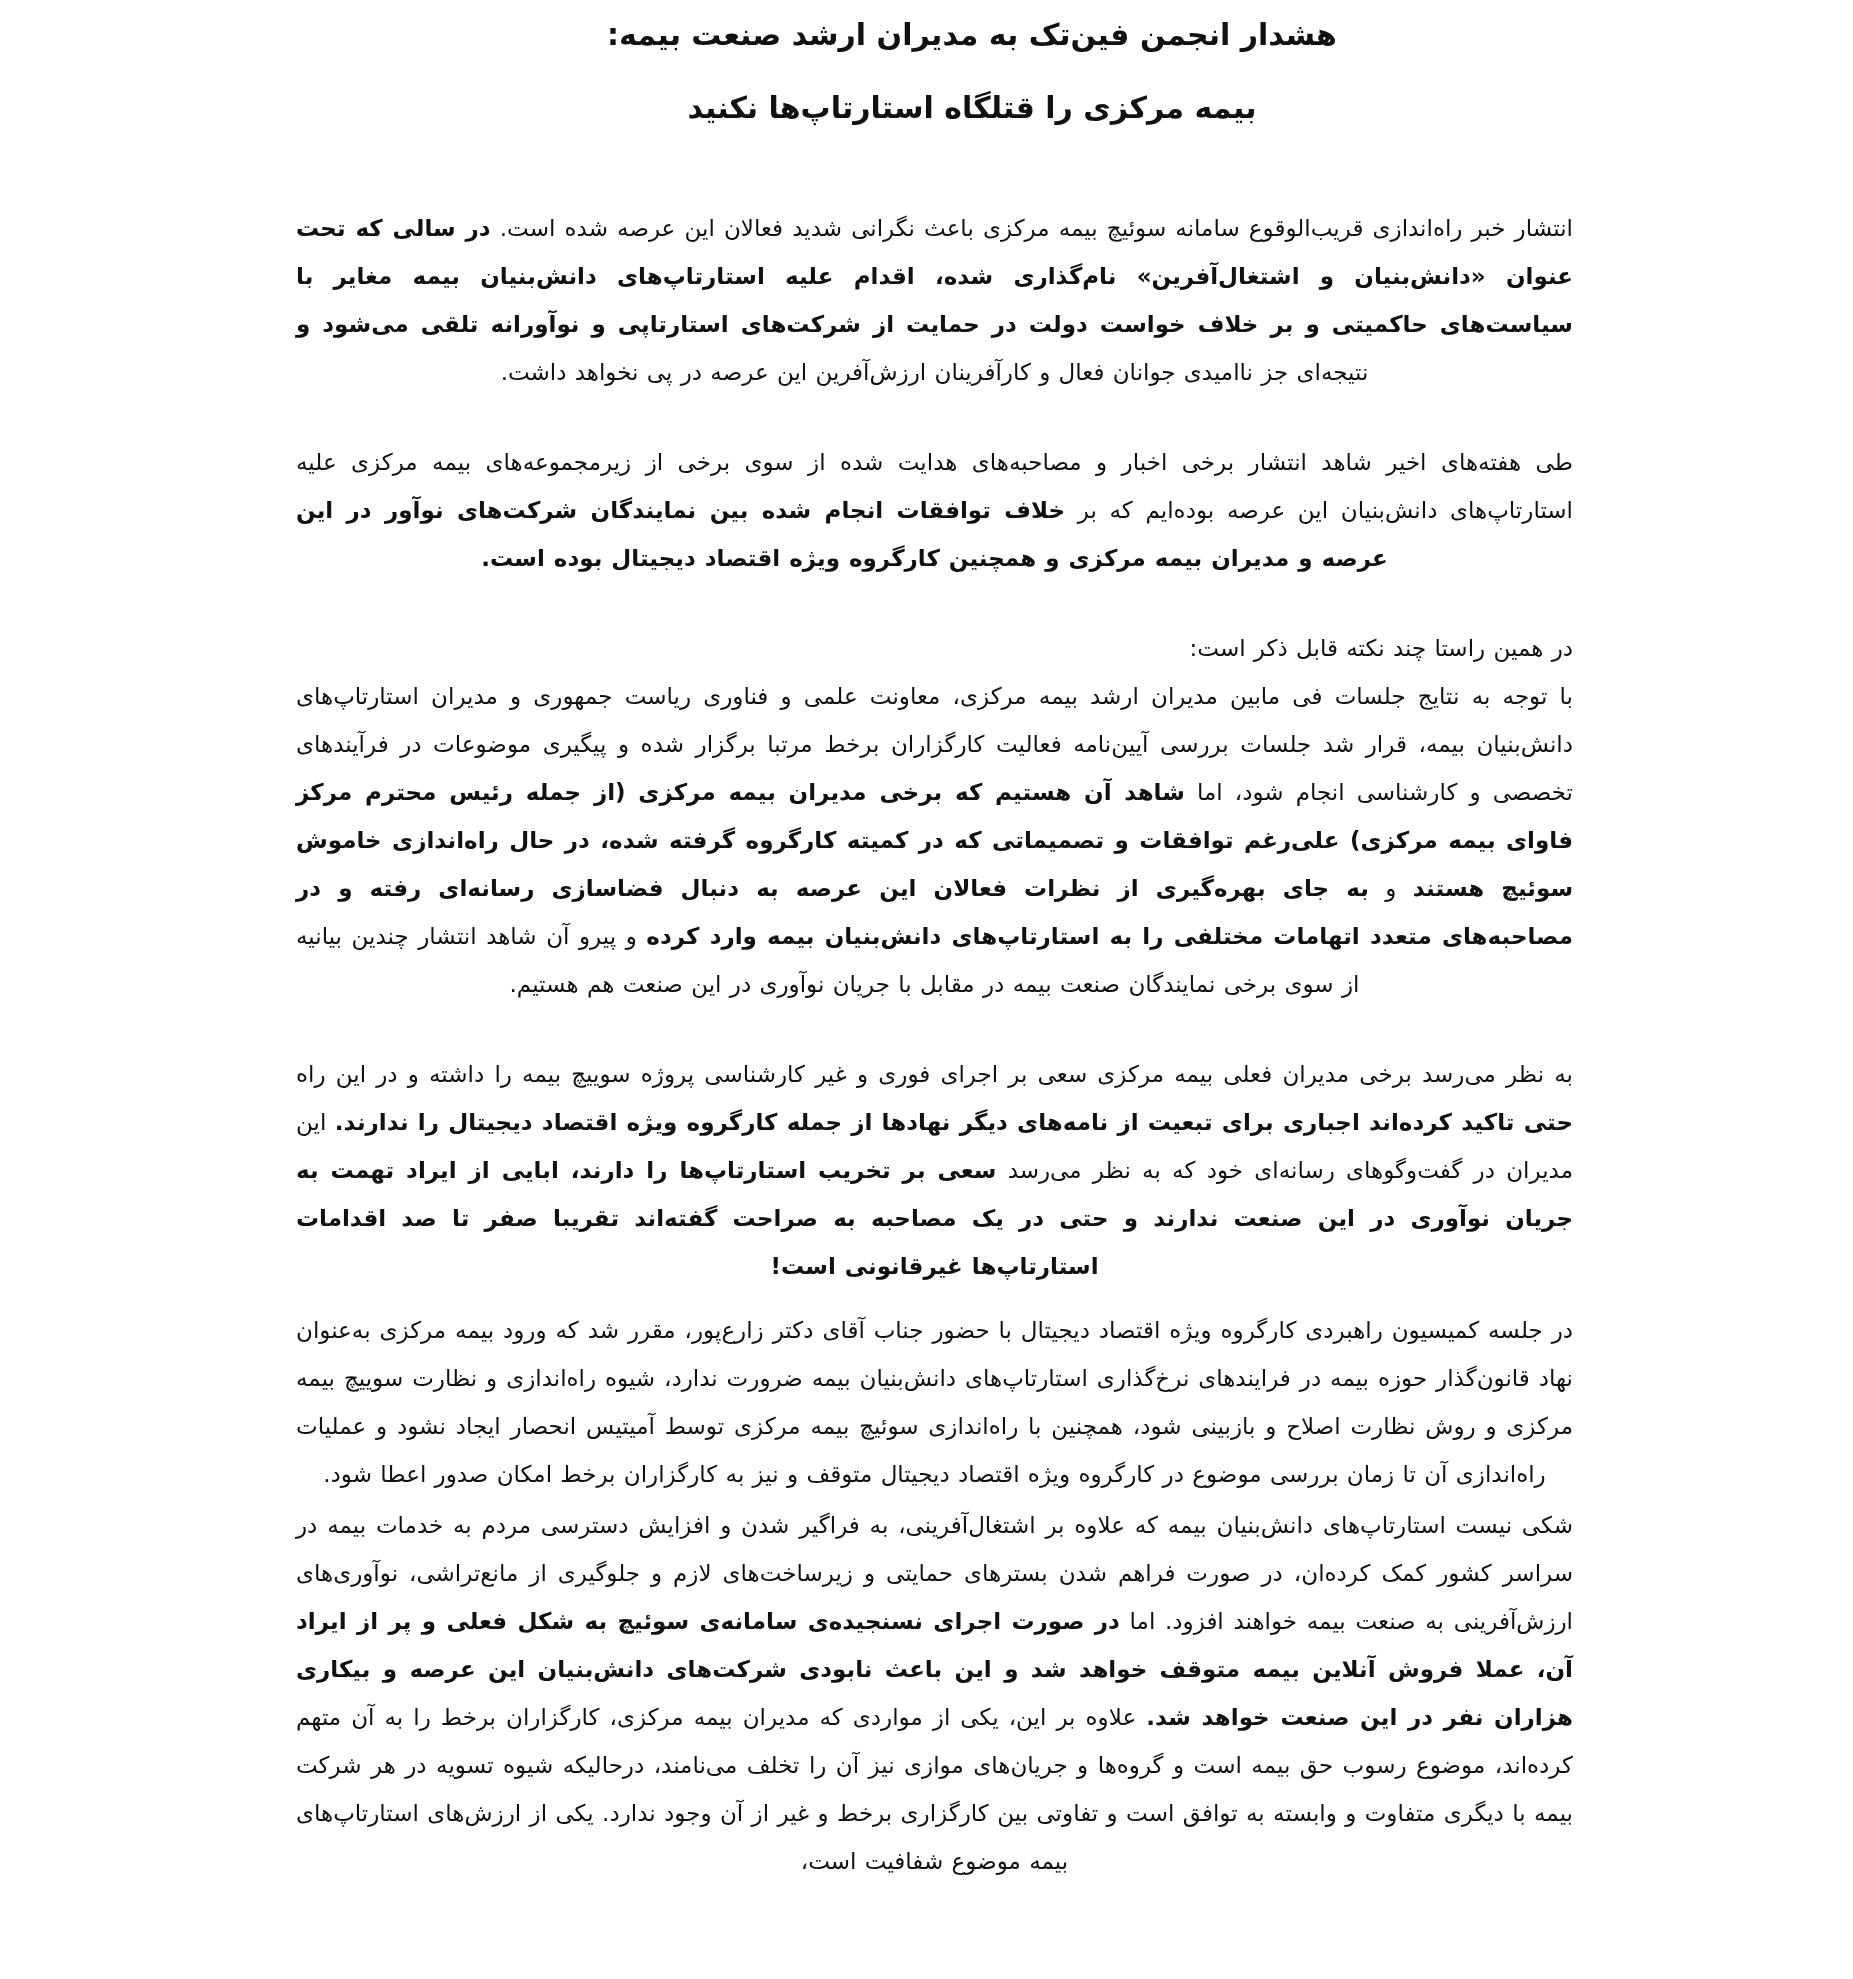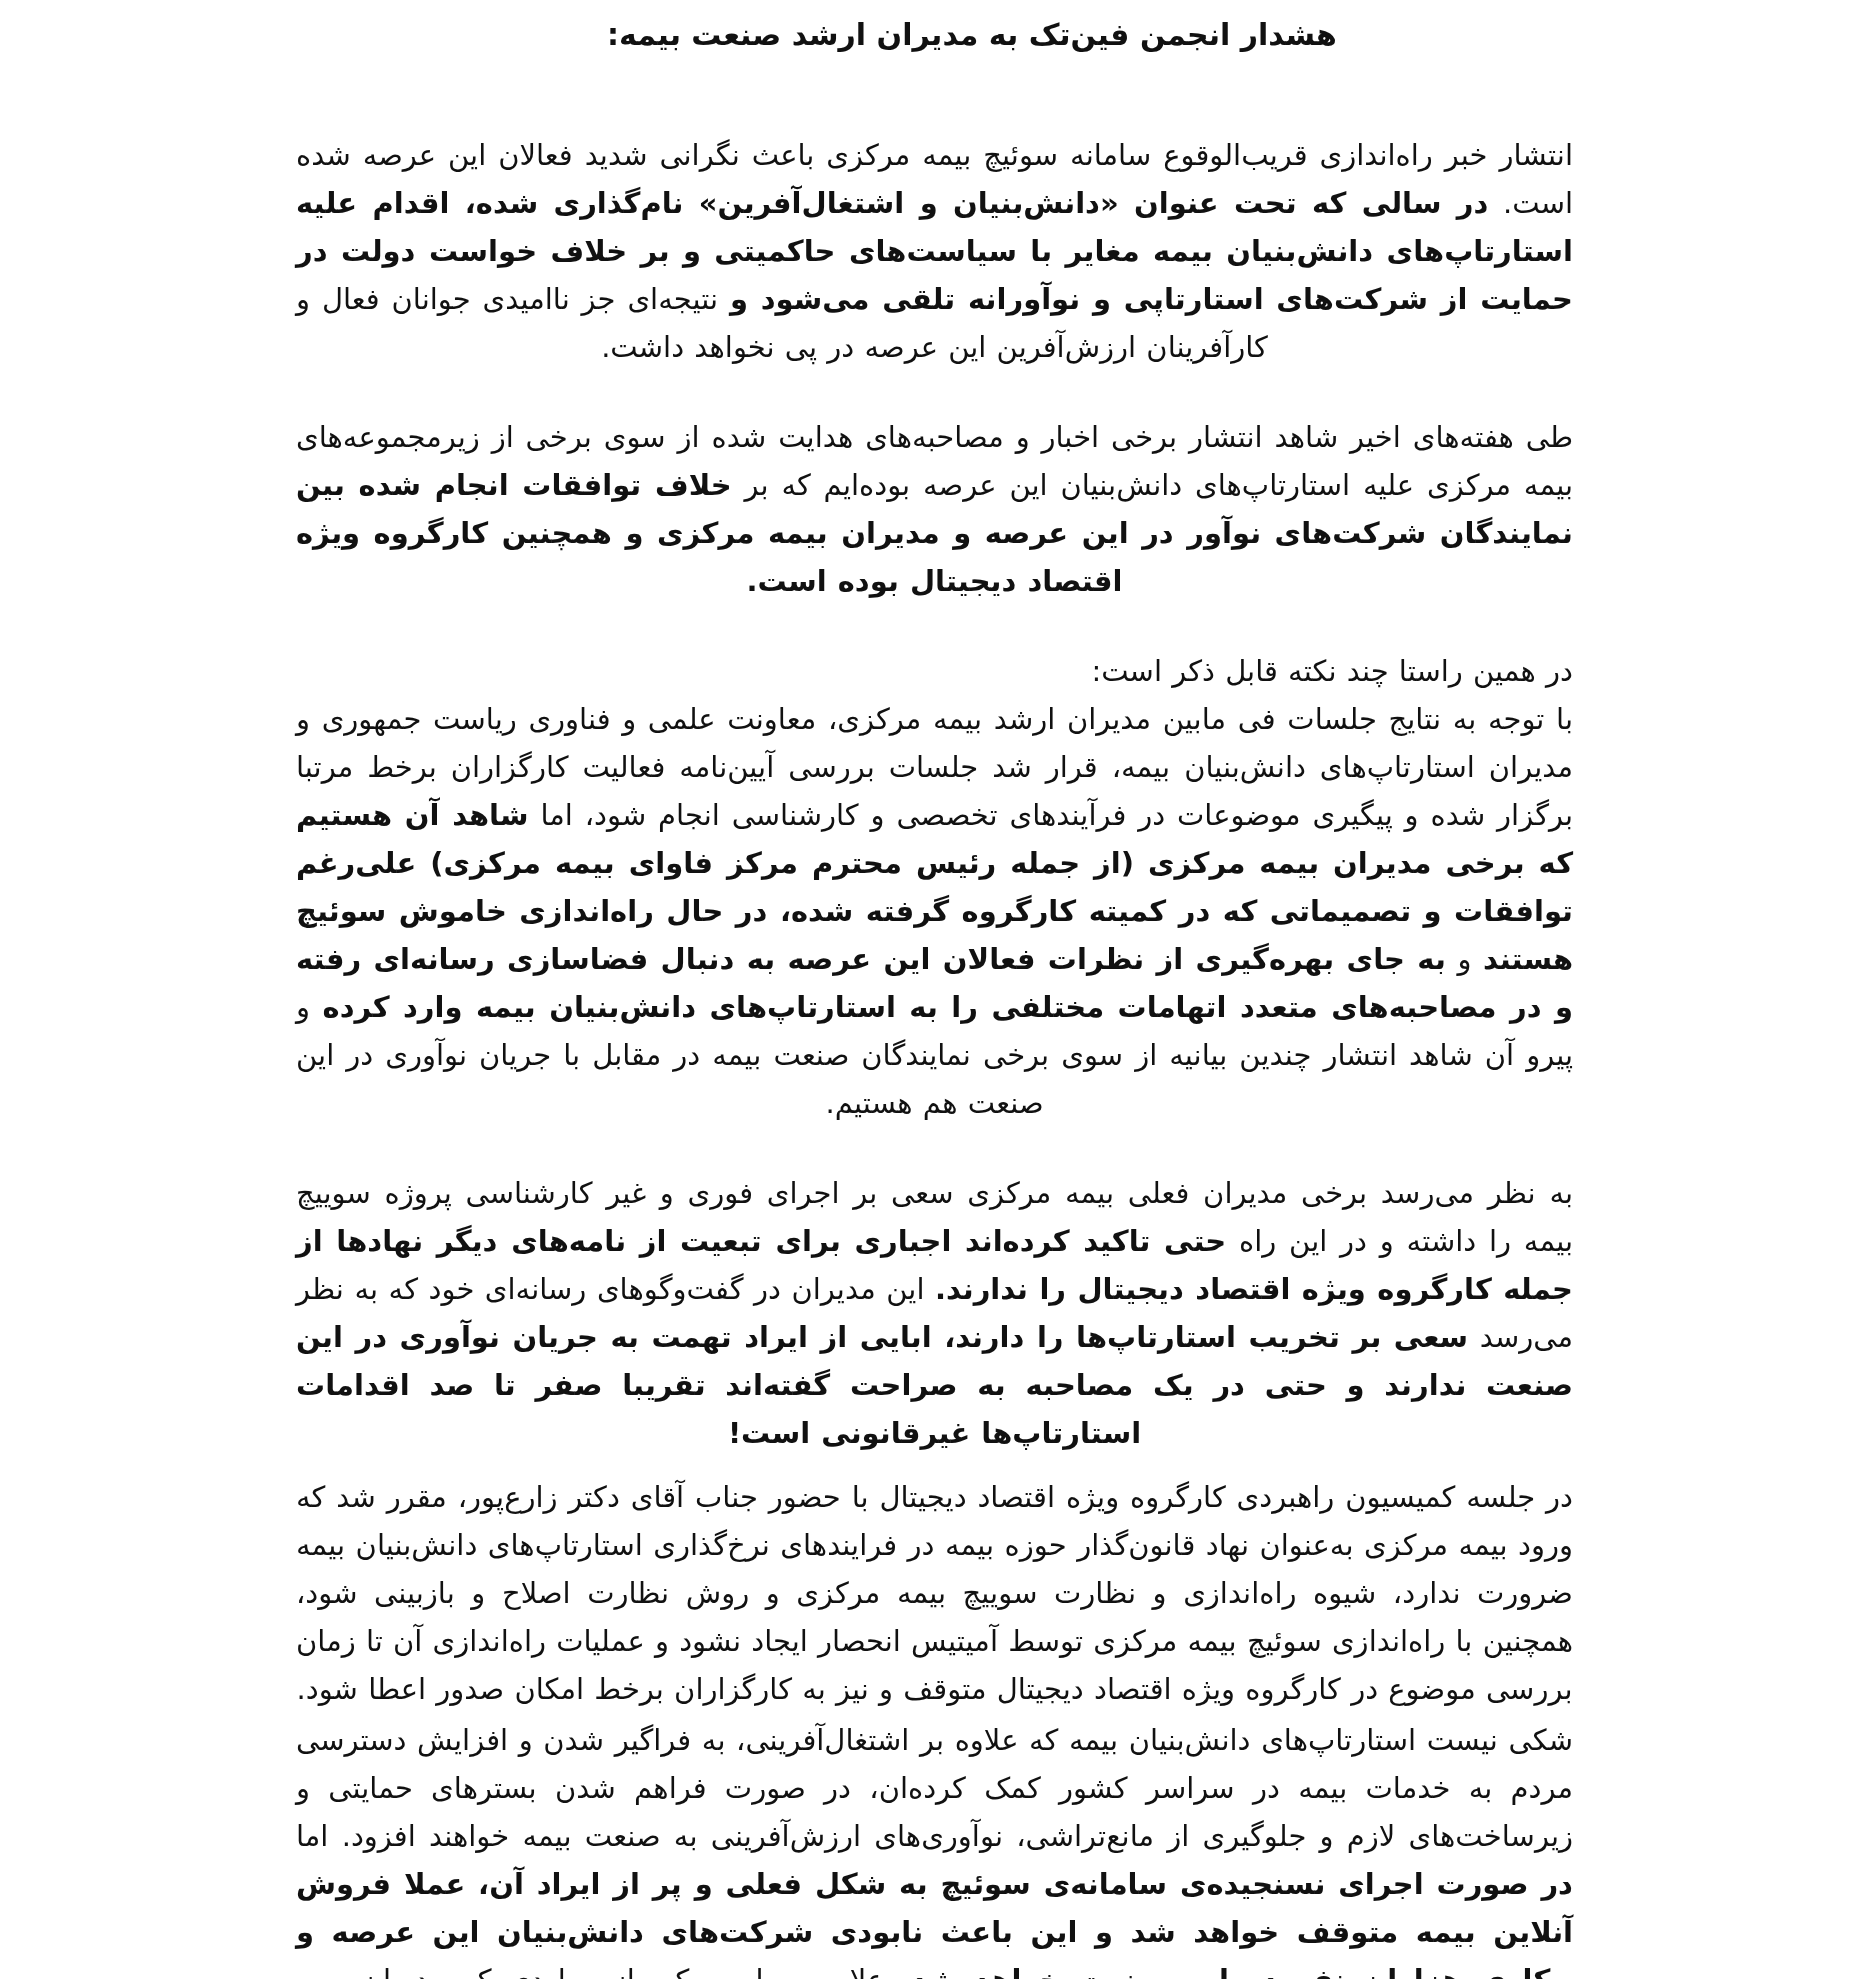--- a/index.html
+++ b/index.html
@@ -25,21 +25,21 @@
     line-height: 46px;
   }
   .doc-title .title-line {
     margin: 0 0 27px 0;
   }
   .doc-body {
     margin: 73px 280px 0 205px; 
   }
   .doc-body p.para {
     margin: 0 0 42px 0;
-    font-size: 29px;
+    font-size: 23px;
     line-height: 48px;
     text-align: justify;
     text-align-last: center;
     word-spacing: 1px;
   }
   
   .doc-body p.para:nth-of-type(3) {
     text-align: left;
     text-align-last: right;
     margin-bottom: 0;
@@ -48,20 +48,21 @@
   .doc-body p.para:nth-of-type(6) { margin-bottom: 3px; }
   .doc-body p.para:last-of-type { margin-bottom: 0; }
   .doc-body .bold { font-weight: bold; }
 </style>
 </head>
 <body>
 
 <div class="doc-page" style="--page-bg: #ffffff; --page-fg: #111111;">
   <div class="doc-title">
     <div class="title-line">هشدار انجمن فین‌تک به مدیران ارشد صنعت بیمه:</div>
+    <div class="title-line">بیمه مرکزی را قتلگاه استارتاپ‌ها نکنید</div>
   </div>
   <div class="doc-body">
       <p class="para"><span class="">انتشار خبر راه‌اندازی قریب‌الوقوع سامانه سوئیچ بیمه مرکزی باعث نگرانی شدید فعالان این عرصه شده است. </span><span class="bold">در سالی که تحت عنوان «دانش‌بنیان و اشتغال‌آفرین» نام‌گذاری شده، اقدام علیه استارتاپ‌های دانش‌بنیان بیمه مغایر با سیاست‌های حاکمیتی و بر خلاف خواست دولت در حمایت از شرکت‌های استارتاپی و نوآورانه تلقی می‌شود و</span><span class=""> نتیجه‌ای جز ناامیدی جوانان فعال و کارآفرینان ارزش‌آفرین این عرصه در پی نخواهد داشت.</span></p>
       <p class="para"><span class="">طی هفته‌های اخیر شاهد انتشار برخی اخبار و مصاحبه‌های هدایت شده از سوی برخی از زیرمجموعه‌های بیمه مرکزی علیه استارتاپ‌های دانش‌بنیان این عرصه بوده‌ایم که بر </span><span class="bold">خلاف توافقات انجام شده بین نمایندگان شرکت‌های نوآور در این عرصه و مدیران بیمه مرکزی و همچنین کارگروه ویژه اقتصاد دیجیتال بوده است.</span></p>
       <p class="para"><span class="">در همین راستا چند نکته قابل ذکر است:</span></p>
       <p class="para"><span class="">با توجه به نتایج جلسات فی مابین مدیران ارشد بیمه مرکزی، معاونت علمی و فناوری ریاست جمهوری و مدیران استارتاپ‌های دانش‌بنیان بیمه، قرار شد جلسات بررسی آیین‌نامه فعالیت کارگزاران برخط مرتبا برگزار شده و پیگیری موضوعات در فرآیندهای تخصصی و کارشناسی انجام شود، اما </span><span class="bold">شاهد آن هستیم که برخی مدیران بیمه مرکزی (از جمله رئیس محترم مرکز فاوای بیمه مرکزی) علی‌رغم توافقات و تصمیماتی که در کمیته کارگروه گرفته شده، در حال راه‌اندازی خاموش سوئیچ هستند</span><span class=""> و </span><span class="bold">به جای بهره‌گیری از نظرات فعالان این عرصه به دنبال فضاسازی رسانه‌ای رفته و در مصاحبه‌های متعدد اتهامات مختلفی را به استارتاپ‌های دانش‌بنیان بیمه وارد کرده</span><span class=""> و پیرو آن شاهد انتشار چندین بیانیه از سوی برخی نمایندگان صنعت بیمه در مقابل با جریان نوآوری در این صنعت هم هستیم.</span></p>
       <p class="para"><span class="">به نظر می‌رسد برخی مدیران فعلی بیمه مرکزی سعی بر اجرای فوری و غیر کارشناسی پروژه سوییچ بیمه را داشته و در این راه </span><span class="bold">حتی تاکید کرده‌اند اجباری برای تبعیت از نامه‌های دیگر نهادها از جمله کارگروه ویژه اقتصاد دیجیتال را ندارند.</span><span class=""> این مدیران در گفت‌وگوهای رسانه‌ای خود که به نظر می‌رسد </span><span class="bold">سعی بر تخریب استارتاپ‌ها را دارند، ابایی از ایراد تهمت به جریان نوآوری در این صنعت ندارند و حتی در یک مصاحبه به صراحت گفته‌اند تقریبا صفر تا صد اقدامات استارتاپ‌ها غیرقانونی است!</span></p>
       <p class="para"><span class="">در جلسه کمیسیون راهبردی کارگروه ویژه اقتصاد دیجیتال با حضور جناب آقای دکتر زارع‌پور، مقرر شد که ورود بیمه مرکزی به‌عنوان نهاد قانون‌گذار حوزه بیمه در فرایندهای نرخ‌گذاری استارتاپ‌های دانش‌بنیان بیمه ضرورت ندارد، شیوه راه‌اندازی و نظارت سوییچ بیمه مرکزی و روش نظارت اصلاح و بازبینی شود، همچنین با راه‌اندازی سوئیچ بیمه مرکزی توسط آمیتیس انحصار ایجاد نشود و عملیات راه‌اندازی آن تا زمان بررسی موضوع در کارگروه ویژه اقتصاد دیجیتال متوقف و نیز به کارگزاران برخط امکان صدور اعطا شود.</span></p>
       <p class="para"><span class="">شکی نیست استارتاپ‌های دانش‌بنیان بیمه که علاوه بر اشتغال‌آفرینی، به فراگیر شدن و افزایش دسترسی مردم به خدمات بیمه در سراسر کشور کمک کرده‌ان، در صورت فراهم شدن بسترهای حمایتی و زیرساخت‌های لازم و جلوگیری از مانع‌تراشی، نوآوری‌های ارزش‌آفرینی به صنعت بیمه خواهند افزود. اما </span><span class="bold">در صورت اجرای نسنجیده‌ی سامانه‌ی سوئیچ به شکل فعلی و پر از ایراد آن، عملا فروش آنلاین بیمه متوقف خواهد شد و این باعث نابودی شرکت‌های دانش‌بنیان این عرصه و بیکاری هزاران نفر در این صنعت خواهد شد.</span><span class=""> علاوه بر این، یکی از مواردی که مدیران بیمه مرکزی، کارگزاران برخط را به آن متهم کرده‌اند، موضوع رسوب حق بیمه است و گروه‌ها و جریان‌های موازی نیز آن را تخلف می‌نامند، درحالیکه شیوه تسویه در هر شرکت بیمه با دیگری متفاوت و وابسته به توافق است و تفاوتی بین کارگزاری برخط و غیر از آن وجود ندارد. یکی از ارزش‌های استارتاپ‌های بیمه موضوع شفافیت است، </span></p>
     </div>

